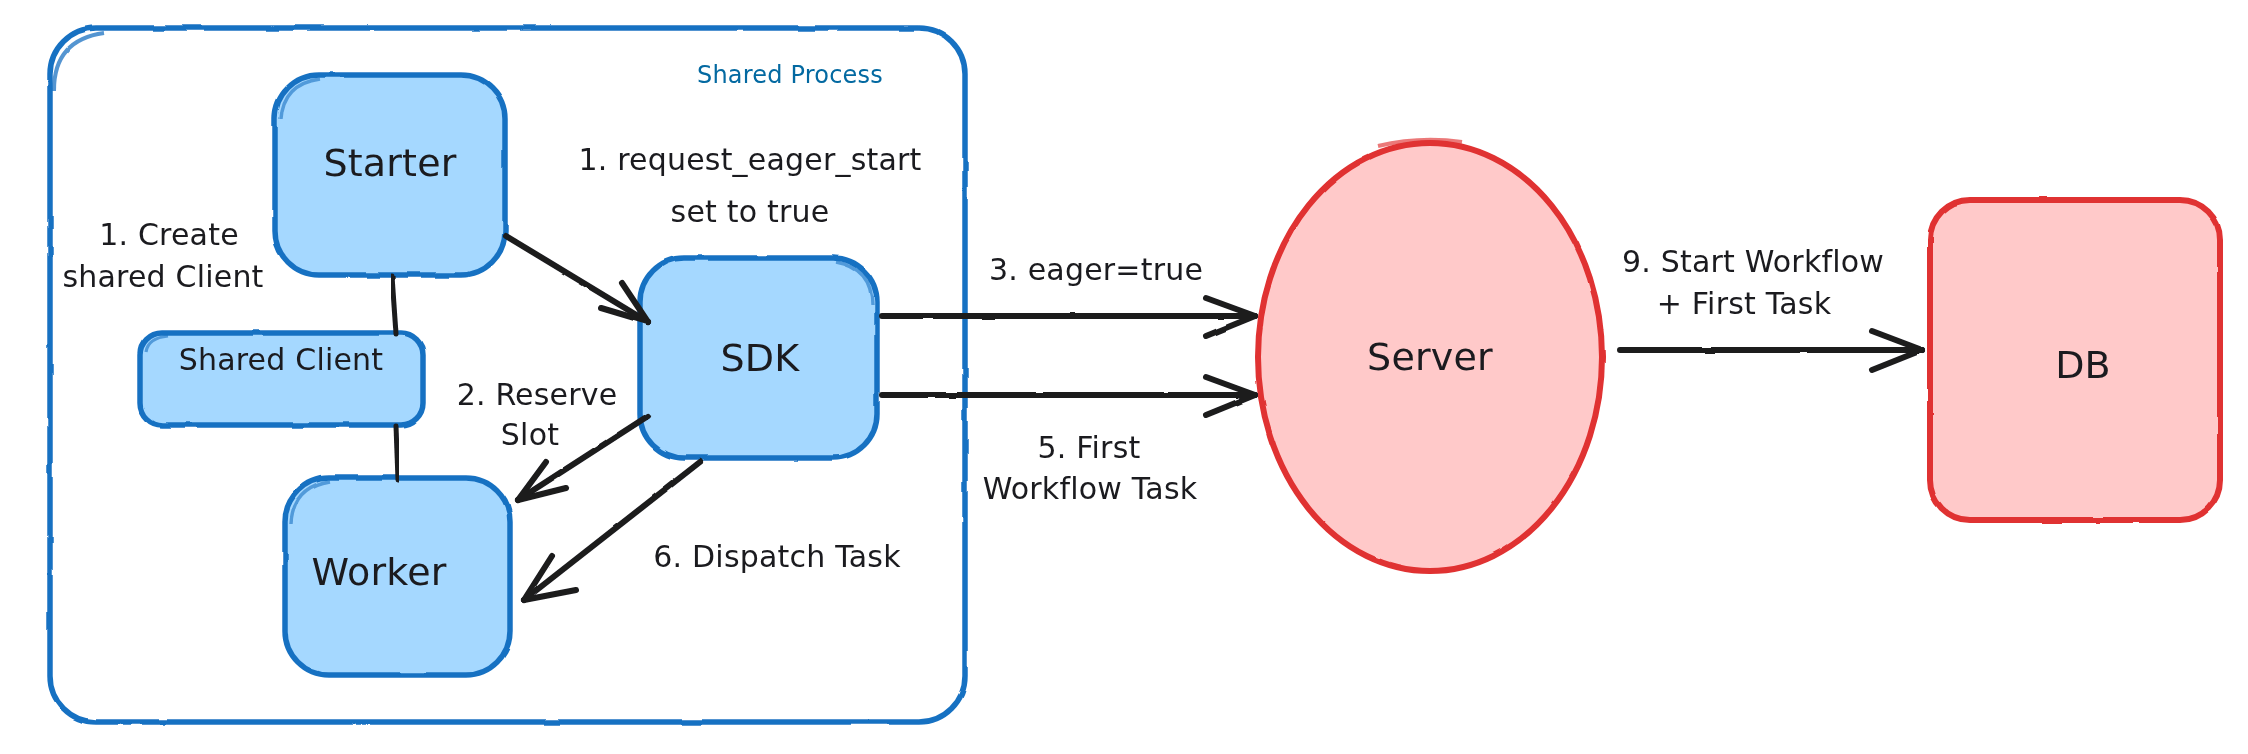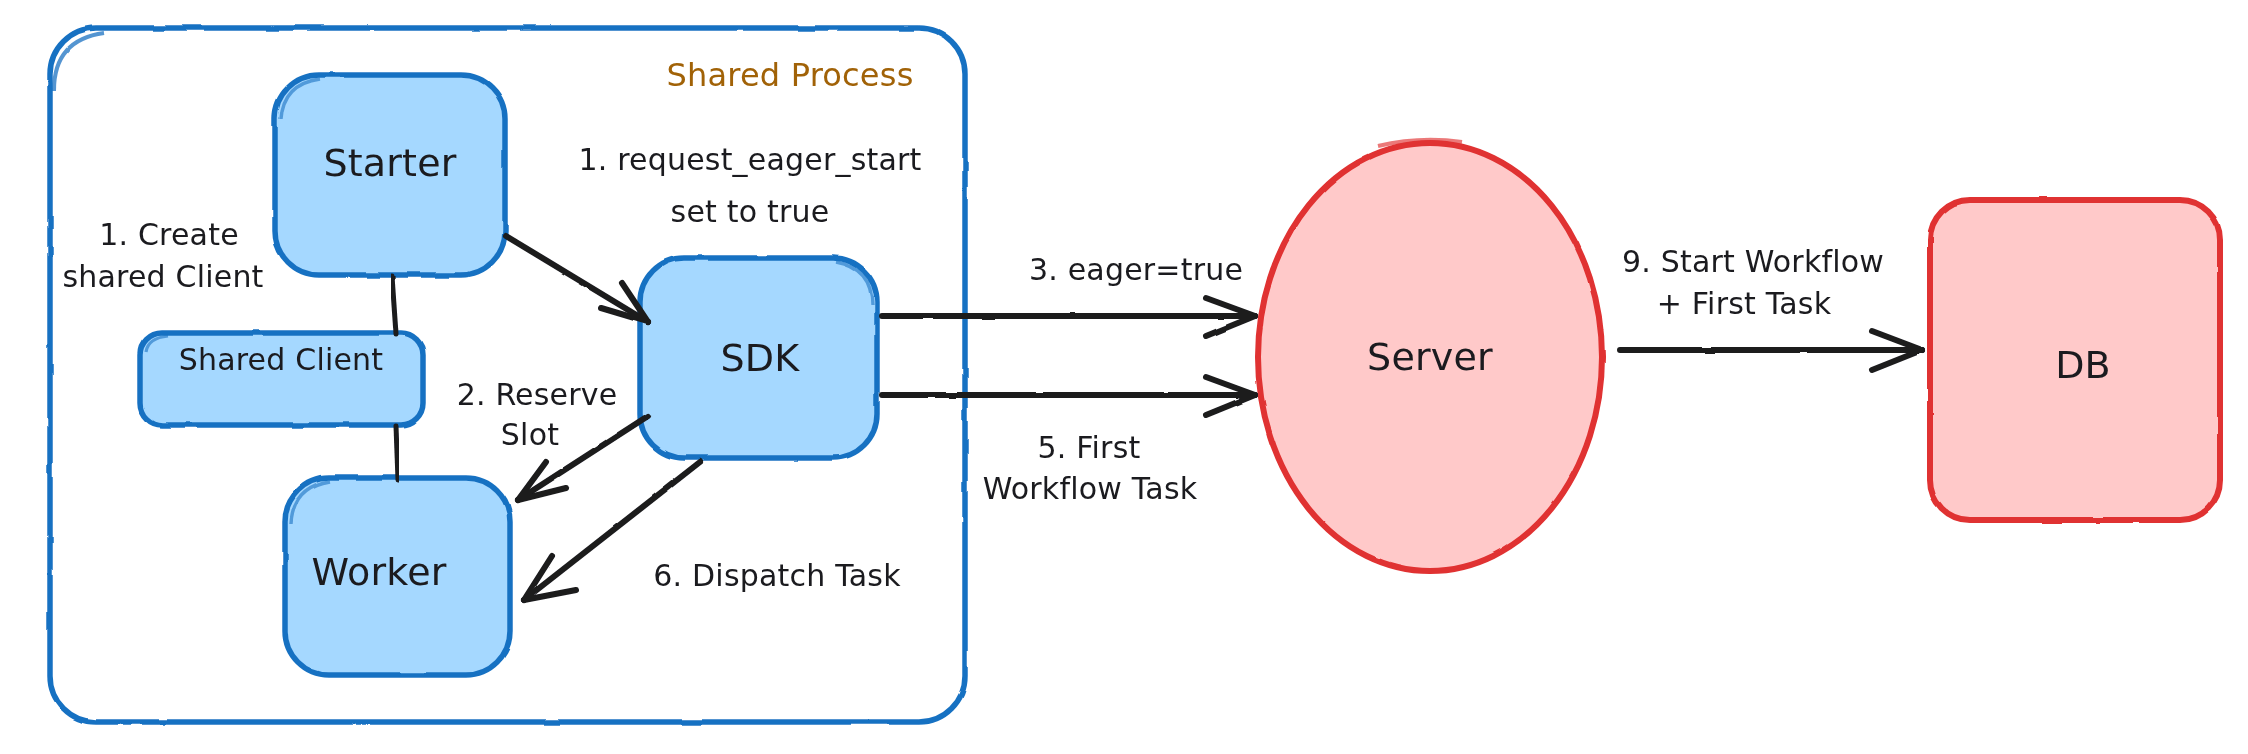--- a/index.html
+++ b/index.html
@@ -7,21 +7,21 @@
   body{width:2248px;height:754px;overflow:hidden;
        font-family:"DejaVu Sans","Liberation Sans",sans-serif;}
   #stage{position:relative;width:2248px;height:754px;background:#fff;}
   #stage svg{position:absolute;left:0;top:0;width:2248px;height:754px;}
   .lbl{position:absolute;white-space:pre;text-align:center;
        font-family:"DejaVu Sans","Liberation Sans",sans-serif;
        color:#1b1b1f;line-height:1.22;letter-spacing:.2px;}
   .node-label{font-size:38px;}
   .node-label-sm{font-size:30px;}
   .edge-label{font-size:30px;}
-  .group-label{font-size:32px;color:#a16207;}
+  .group-label{font-size:24px;color:#0369a1;}
   .ctr{transform:translate(-50%,-50%);}
 </style>
 </head>
 <body>
 
 <div id="stage">
 
   <svg viewBox="0 0 2248 754" xmlns="http://www.w3.org/2000/svg">
     <defs>
       <filter id="rough" x="-8%" y="-8%" width="116%" height="116%">
@@ -129,23 +129,23 @@
 
   <div class="lbl edge-label ctr" style="left:750px;top:160px;">1. request_eager_start</div>
   <div class="lbl edge-label ctr" style="left:750px;top:212px;">set to true</div>
 
   <div class="lbl edge-label ctr" style="left:169px;top:235px;">1. Create</div>
   <div class="lbl edge-label ctr" style="left:163px;top:277px;">shared Client</div>
 
   <div class="lbl edge-label ctr" style="left:537px;top:395px;">2. Reserve</div>
   <div class="lbl edge-label ctr" style="left:530px;top:435px;">Slot</div>
 
-  <div class="lbl edge-label ctr" style="left:1096px;top:270px;margin-left:40px;">3. eager=true</div>
+  <div class="lbl edge-label ctr" style="left:1096px;top:270px;">3. eager=true</div>
 
   <div class="lbl edge-label ctr" style="left:1753px;top:262px;">9. Start Workflow</div>
   <div class="lbl edge-label ctr" style="left:1744px;top:304px;">+ First Task</div>
 
   <div class="lbl edge-label ctr" style="left:1089px;top:448px;">5. First</div>
   <div class="lbl edge-label ctr" style="left:1090px;top:489px;">Workflow Task</div>
 
-  <div class="lbl edge-label ctr" style="left:777px;top:557px;margin-top:19px;">6. Dispatch Task</div>
+  <div class="lbl edge-label ctr" style="left:777px;top:557px;">6. Dispatch Task</div>
 
 </div>
 
 </body></html>

